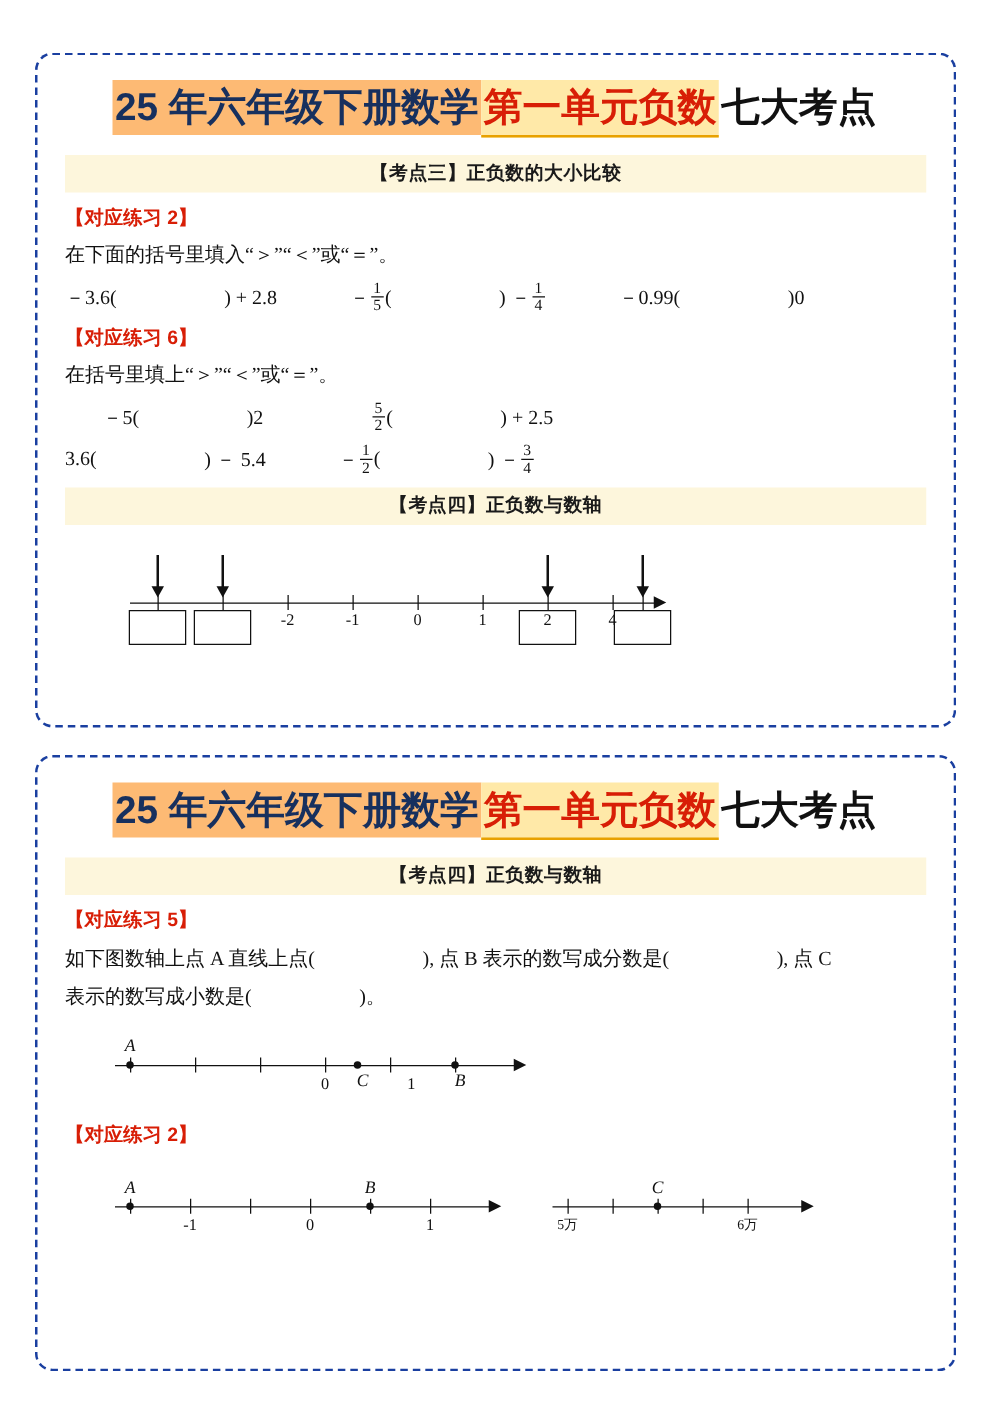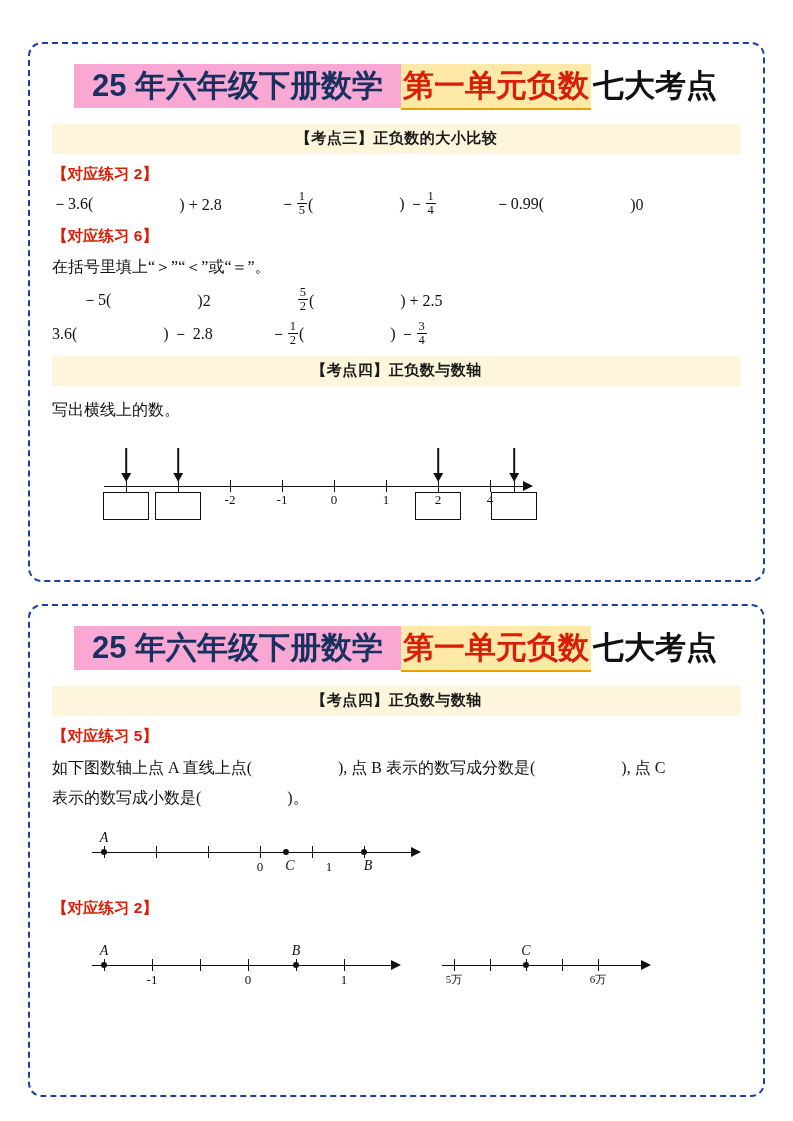--- a/index.html
+++ b/index.html
@@ -39,23 +39,23 @@
     align-items: baseline;
     justify-content: center;
     font-family: "Liberation Sans", sans-serif;
     font-weight: bold;
     font-size: 31px;
     letter-spacing: 0px;
     white-space: nowrap;
     margin: 6px 0 14px 0;
   }
   .title .seg-blue {
-    background: #f9a8d4;
+    background: #fdba74;
     color: #17305e;
-    padding: 1px 18px;
+    padding: 1px 2px;
     text-align: center;
   }
   .title .seg-yellow {
     background: #ffe9a8;
     color: #d81e06;
     padding: 1px 2px;
     border-bottom: 2px solid #e8a100;
   }
   .title .seg-plain {
     color: #111;
@@ -250,20 +250,21 @@
 
     <div class="title">
       <span class="seg-blue">25 年六年级下册数学</span>
         <span class="seg-yellow">第一单元负数</span>
         <span class="seg-plain">七大考点</span>
     </div>
 
     <div class="band">【考点三】正负数的大小比较</div>
 
     <div class="practice">【对应练习 2】</div>
+    <div class="qtext">在下面的括号里填入“＞”“＜”或“＝”。</div>
 
     <div class="exprow">
       <span class="item">－3.6(</span>
       <span class="gap-lg"></span>
       <span class="item">) + 2.8</span>
       <span class="gap-md"></span>
       <span class="item">－</span>
       <span class="frac">
         <span class="num">1</span>
         <span class="den">5</span>
@@ -295,39 +296,38 @@
         <span class="den">2</span>
       </span>
       <span class="item">(</span>
       <span class="gap-lg"></span>
       <span class="item">) + 2.5</span>
     </div>
 
     <div class="exprow">
       <span class="item">3.6(</span>
       <span class="gap-lg"></span>
-      <span class="item">) － 2.8</span>
+      <span class="item">) － 5.4</span>
       <span class="gap-md"></span>
       <span class="item">－</span>
       <span class="frac">
         <span class="num">1</span>
         <span class="den">2</span>
       </span>
       <span class="item">(</span>
       <span class="gap-lg"></span>
       <span class="item">) －</span>
       <span class="frac">
         <span class="num">3</span>
         <span class="den">4</span>
       </span>
     </div>
 
     <div class="band">【考点四】正负数与数轴</div>
 
-    <div class="qtext">写出横线上的数。</div>
 
     <div class="nl-boxes">
       <div class="axis"></div>
 
       <div class="arrow-down" style="left:74px;"></div>
       <div class="arrow-down" style="left:126px;"></div>
       <div class="arrow-down" style="left:386px;"></div>
       <div class="arrow-down" style="left:462px;"></div>
 
       <div class="tick" style="left:74px;"></div>

